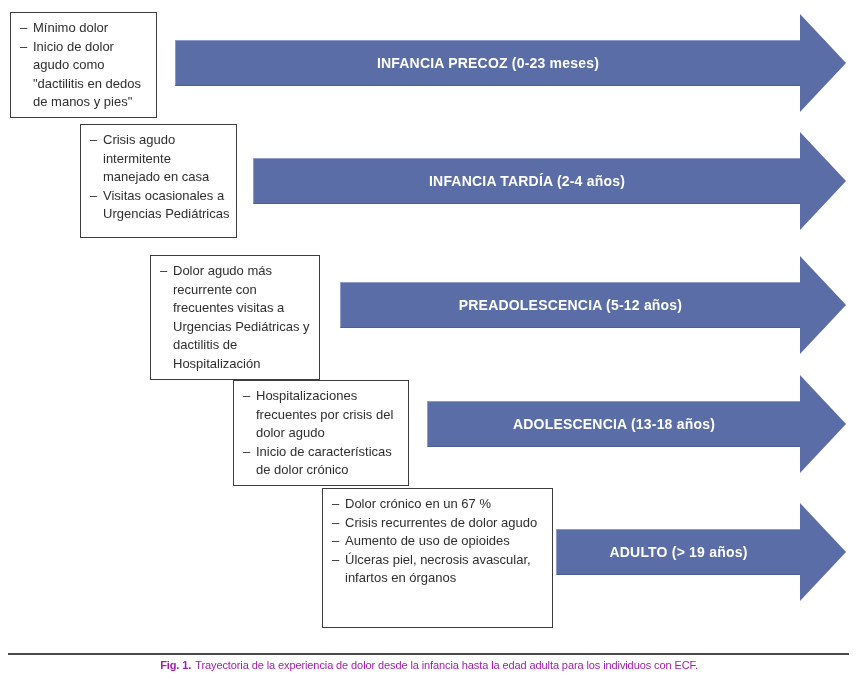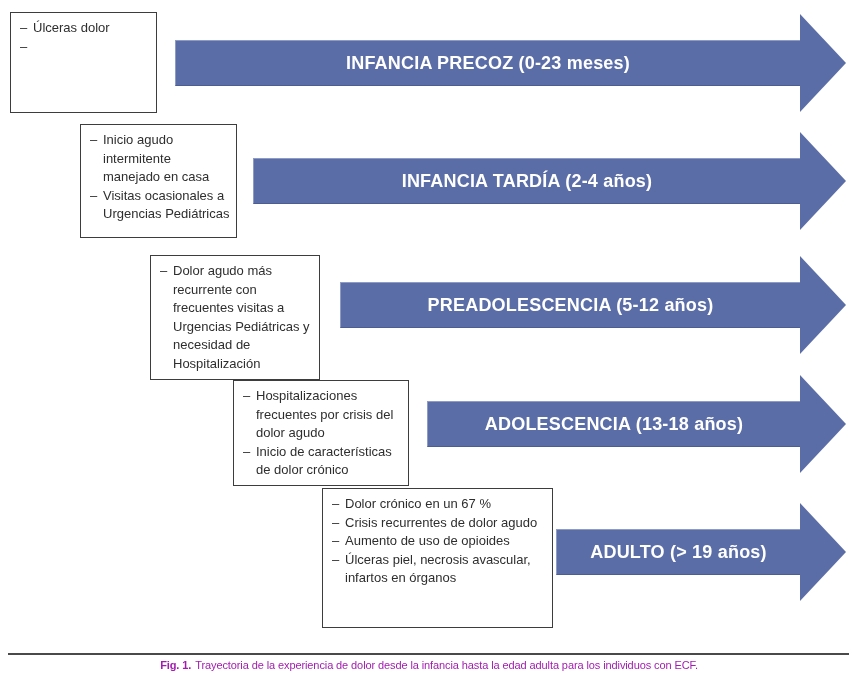--- a/index.html
+++ b/index.html
@@ -55,21 +55,21 @@
     top: 0;
     width: 0;
     height: 0;
     border-top: 49px solid transparent;
     border-bottom: 49px solid transparent;
     border-left: 46px solid #5b6da7;
   }
   .arrow-label {
     color: #ffffff;
     font-weight: bold;
-    font-size: 18px;
+    font-size: 14px;
     letter-spacing: 0.2px;
     white-space: nowrap;
   }
 
   .stage-0 { left: 175px; top: 14px;  }
   .stage-0 .shaft { width: 625px; }
   .stage-0 .head  { left: 625px; }
 
   .stage-1 { left: 253px; top: 132px; }
   .stage-1 .shaft { width: 547px; align-items: center; }
@@ -109,54 +109,55 @@
   .caption .fig-num { font-weight: bold; margin-right: 4px; }
 </style>
 </head>
 <body>
 
 <div class="figure">
 
   <div class="note-box box-0">
     <div class="bullet">
       <span class="dash">–</span>
-      <span class="btext">Úlceras dolor</span>
-    </div>
-    <div class="bullet">
-      <span class="dash">–</span>
+      <span class="btext">Mínimo dolor</span>
+    </div>
+    <div class="bullet">
+      <span class="dash">–</span>
+      <span class="btext">Inicio de dolor agudo como "dactilitis en dedos de manos y pies"</span>
     </div>
   </div>
   <div class="arrow stage-0">
     <div class="shaft">
       <span class="arrow-label">INFANCIA PRECOZ (0-23 meses)</span>
     </div>
     <div class="head"></div>
   </div>
 
   <div class="note-box box-1">
     <div class="bullet">
       <span class="dash">–</span>
-      <span class="btext">Inicio agudo intermitente manejado en casa</span>
+      <span class="btext">Crisis agudo intermitente manejado en casa</span>
     </div>
     <div class="bullet">
       <span class="dash">–</span>
       <span class="btext">Visitas ocasionales a Urgencias Pediátricas</span>
     </div>
   </div>
   <div class="arrow stage-1">
     <div class="shaft">
       <span class="arrow-label">INFANCIA TARDÍA (2-4 años)</span>
     </div>
     <div class="head"></div>
   </div>
 
   <div class="note-box box-2">
     <div class="bullet">
       <span class="dash">–</span>
-      <span class="btext">Dolor agudo más recurrente con frecuentes visitas a Urgencias Pediátricas y necesidad de Hospitalización</span>
+      <span class="btext">Dolor agudo más recurrente con frecuentes visitas a Urgencias Pediátricas y dactilitis de Hospitalización</span>
     </div>
   </div>
   <div class="arrow stage-2">
     <div class="shaft">
       <span class="arrow-label">PREADOLESCENCIA (5-12 años)</span>
     </div>
     <div class="head"></div>
   </div>
 
   <div class="note-box box-3">

